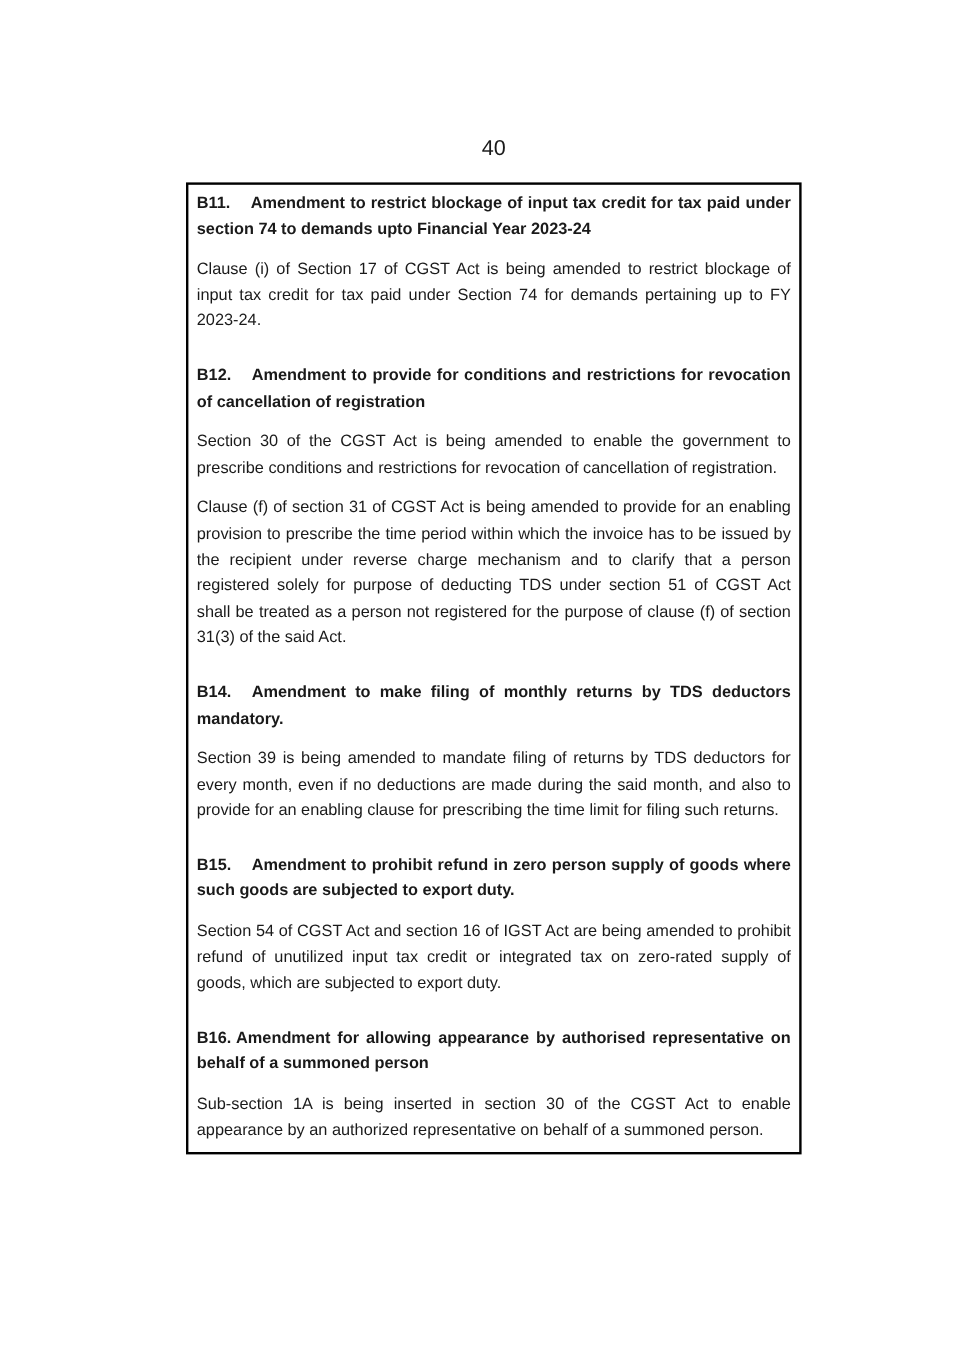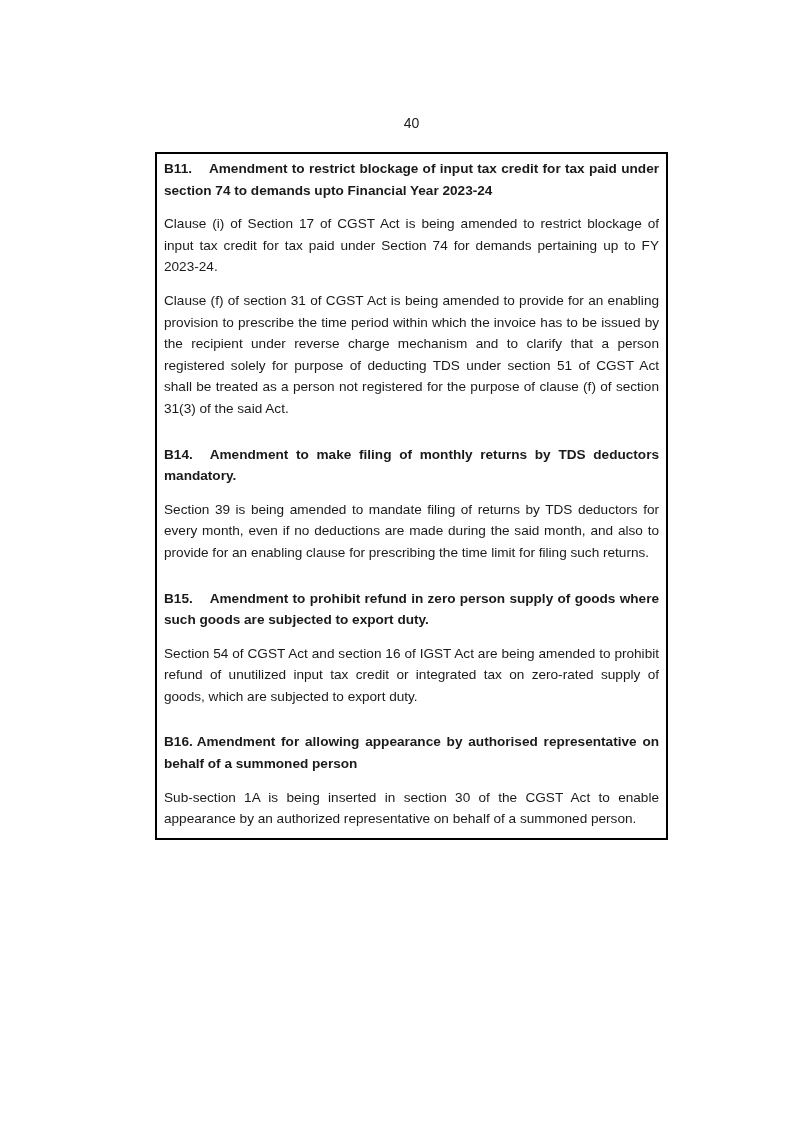--- a/index.html
+++ b/index.html
@@ -13,21 +13,21 @@
     position: relative;
     font-family: "Liberation Sans", sans-serif;
     color: #1a1a1a;
   }
   .page-number {
     position: absolute;
     top: 112px;
     left: 155px;
     width: 513px;
     text-align: center;
-    font-size: 14px;
+    font-size: 18px;
     line-height: 22px;
     color: #1a1a1a;
   }
   .amendments-box {
     position: absolute;
     top: 152px;
     left: 155px;
     width: 513px;
     box-sizing: border-box;
     border: 2px solid #000000;
@@ -65,20 +65,22 @@
 <div class="page-number">40</div>
 
 <div class="amendments-box">
 
   <div class="section">
     <p class="sec-heading"><span>B11.</span><span class="tab"></span><span>Amendment to restrict blockage of input tax credit for tax paid under section 74 to demands upto Financial Year 2023-24</span></p>
     <p class="sec-body">Clause (i) of Section 17 of CGST Act is being amended to restrict blockage of input tax credit for tax paid under Section 74 for demands pertaining up to FY 2023-24.</p>
   </div>
 
   <div class="section">
+    <p class="sec-heading"><span>B12.</span><span class="tab"></span><span>Amendment to provide for conditions and restrictions for revocation of cancellation of registration</span></p>
+    <p class="sec-body">Section 30 of the CGST Act is being amended to enable the government to prescribe conditions and restrictions for revocation of cancellation of registration.</p>
   </div>
 
   <div class="section">
     <p class="sec-body">Clause (f) of section 31 of CGST Act is being amended to provide for an enabling provision to prescribe the time period within which the invoice has to be issued by the recipient under reverse charge mechanism and to clarify that a person registered solely for purpose of deducting TDS under section 51 of CGST Act shall be treated as a person not registered for the purpose of clause (f) of section 31(3) of the said Act.</p>
   </div>
 
   <div class="section">
     <p class="sec-heading"><span>B14.</span><span class="tab"></span><span>Amendment to make filing of monthly returns by TDS deductors mandatory.</span></p>
     <p class="sec-body">Section 39 is being amended to mandate filing of returns by TDS deductors for every month, even if no deductions are made during the said month, and also to provide for an enabling clause for prescribing the time limit for filing such returns.</p>
   </div>

